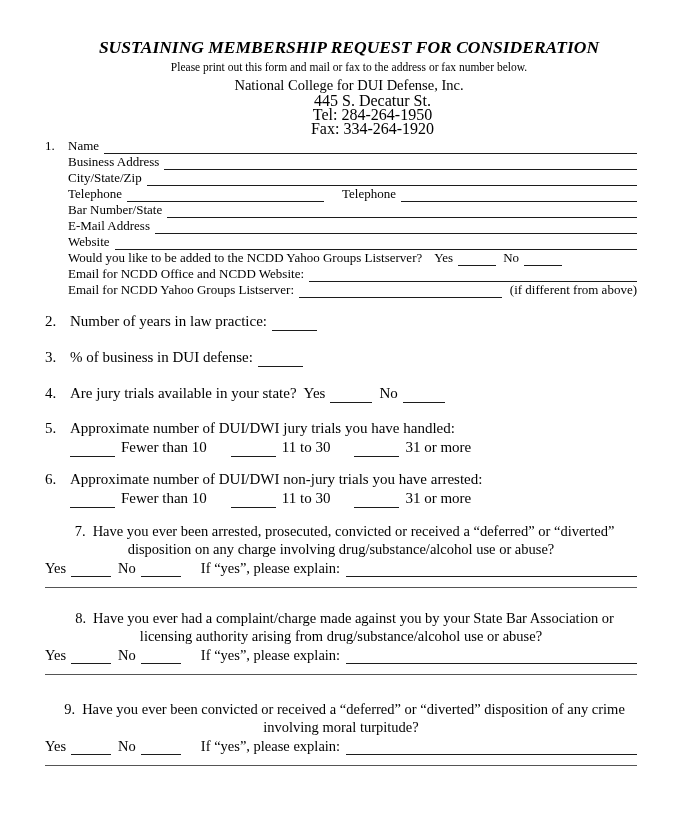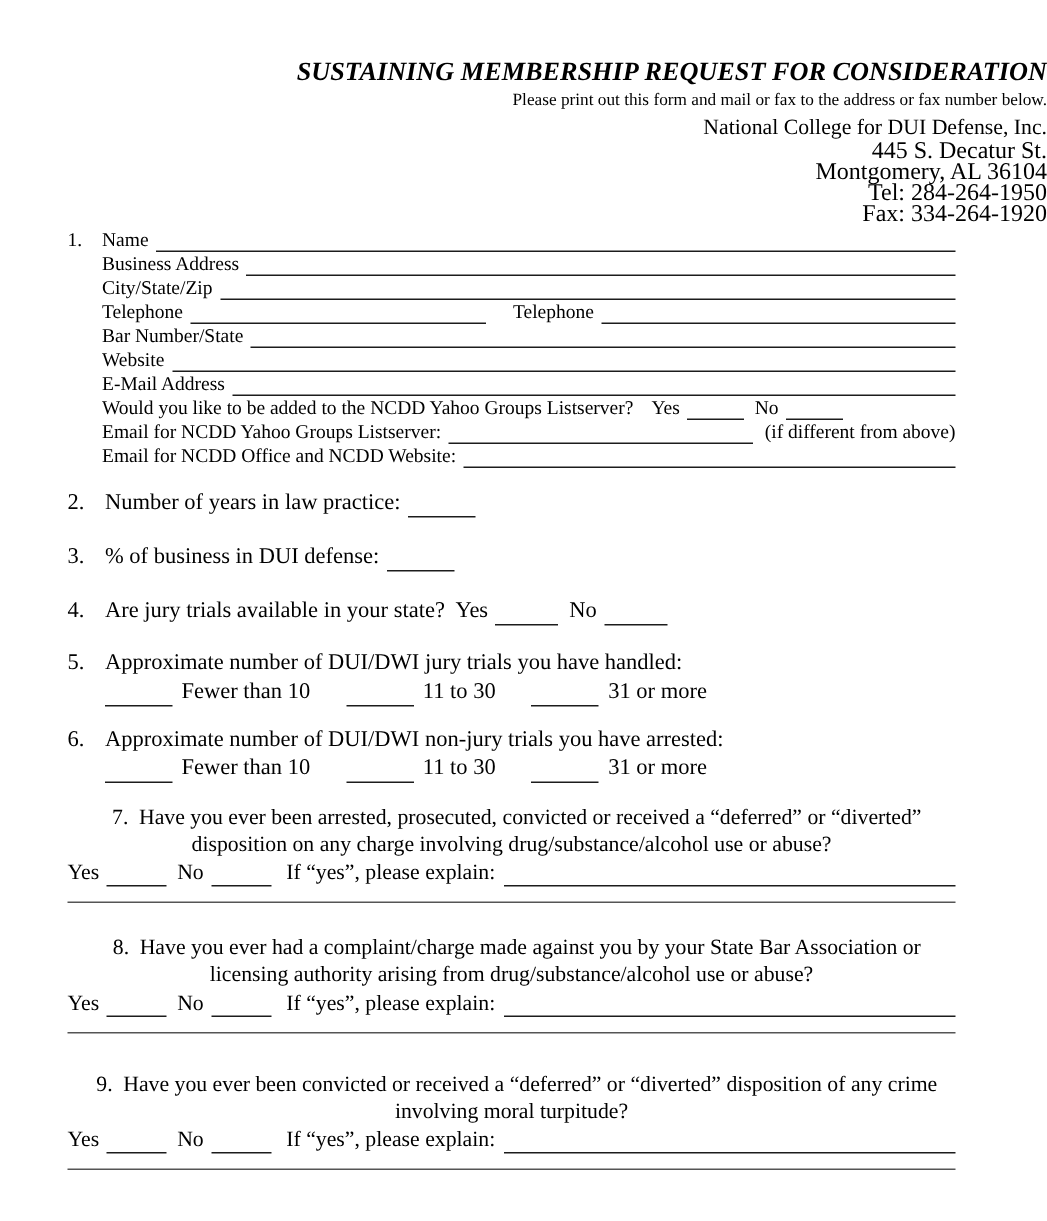--- a/index.html
+++ b/index.html
@@ -1,33 +1,33 @@
 <!DOCTYPE html>
 <html><head>
 <meta charset="utf-8">
 <style>
   html,body{margin:0;padding:0;background:#fff;}
   .page{width:698px;height:814px;background:#fff;color:#000;overflow:hidden;
         font-family:"Liberation Serif", serif;}
-  .hdr{text-align:right;padding-top:36px;}
+  .hdr{text-align:center;padding-top:36px;}
   .hdr-title{font-size:17.5px;font-weight:700;font-style:italic;line-height:22px;}
   .hdr-instr{font-size:11.5px;line-height:14px;margin-top:2px;}
   .hdr-org{font-size:14.5px;line-height:17px;margin-top:3px;}
   .hdr-addr{font-size:16px;line-height:14px;margin-left:47px;}
   .content{margin:0 61px 0 45px;}
   .sec1{margin-top:2px;font-size:13px;}
   .row{display:flex;align-items:flex-end;}
   .sec1 .row{height:16px;}
   .numcol{flex:0 0 23px;}
   .ind{padding-left:23px;align-items:center;}
   .bl{border-bottom:1px solid #1c1c1c;align-self:flex-end;height:2px;flex:0 0 auto;}
   .fill{flex:1 1 auto;margin-left:5px;}
   .w38{width:38px;}.w40{width:40px;}.w42{width:42px;}.w45{width:45px;}.w197{width:197px;}
   .ml5{margin-left:5px;}.ml6{margin-left:6px;}.ml7{margin-left:7px;}
-  .ml10{margin-left:10px;}.ml12{margin-left:12px;}.ml18{margin-left:18px;}.ml24{margin-left:24px;}
+  .ml10{margin-left:20px;}.ml12{margin-left:12px;}.ml18{margin-left:18px;}.ml24{margin-left:24px;}
   .note{margin-left:8px;white-space:nowrap;}
   .q{font-size:15px;line-height:19px;}
   .qrow{display:flex;align-items:flex-end;}
   .qnum{flex:0 0 25px;}
   .qnum-in{display:inline-block;width:25px;}
   .mt-q2{margin-top:14px;}.mt-q3{margin-top:17px;}.mt-q4{margin-top:17px;}
   .mt-q5{margin-top:16px;}.mt-q6{margin-top:13px;}
   .mt-q7{margin-top:14px;}.mt-q8{margin-top:21px;}.mt-q9{margin-top:25px;}
   .optrow{display:flex;align-items:center;padding-left:25px;height:19px;}
   .q789{font-size:14.5px;line-height:18px;}
@@ -39,21 +39,20 @@
 </head>
 <body>
 
 <div class="page">
 
   <div class="hdr">
     <div class="hdr-title">SUSTAINING MEMBERSHIP REQUEST FOR CONSIDERATION</div>
     <div class="hdr-instr">Please print out this form and mail or fax to the address or fax number below.</div>
     <div class="hdr-org">National College for DUI Defense, Inc.</div>
     <div class="hdr-addr">445 S. Decatur St.</div>
-    <div class="hdr-addr">Montgomery, AL 36104</div>
     <div class="hdr-addr">Tel: 284-264-1950</div>
     <div class="hdr-addr">Fax: 334-264-1920</div>
   </div>
 
   <div class="content">
 
     <div class="sec1">
       <div class="row">
         <span class="numcol">1.</span>
         <span class="lbl">Name</span>
@@ -71,42 +70,42 @@
         <span class="lbl">Telephone</span>
         <span class="bl w197 ml5"></span>
         <span class="lbl ml18">Telephone</span>
         <span class="bl fill"></span>
       </div>
       <div class="row ind">
         <span class="lbl">Bar Number/State</span>
         <span class="bl fill"></span>
       </div>
       <div class="row ind">
+        <span class="lbl">E-Mail Address</span>
+        <span class="bl fill"></span>
+      </div>
+      <div class="row ind">
         <span class="lbl">Website</span>
-        <span class="bl fill"></span>
-      </div>
-      <div class="row ind">
-        <span class="lbl">E-Mail Address</span>
         <span class="bl fill"></span>
       </div>
       <div class="row ind">
         <span class="lbl">Would you like to be added to the NCDD Yahoo Groups Listserver?</span>
         <span class="lbl ml12">Yes</span>
         <span class="bl w38 ml5"></span>
         <span class="lbl ml7">No</span>
         <span class="bl w38 ml5"></span>
       </div>
       <div class="row ind">
+        <span class="lbl">Email for NCDD Office and NCDD Website:</span>
+        <span class="bl fill"></span>
+      </div>
+      <div class="row ind">
         <span class="lbl">Email for NCDD Yahoo Groups Listserver:</span>
         <span class="bl fill"></span>
         <span class="note">(if different from above)</span>
-      </div>
-      <div class="row ind">
-        <span class="lbl">Email for NCDD Office and NCDD Website:</span>
-        <span class="bl fill"></span>
       </div>
     </div>
 
     <div class="q qrow mt-q2">
       <span class="qnum">2.</span>
       <span class="lbl">Number of years in law practice:</span>
       <span class="bl w45 ml5"></span>
     </div>
 
     <div class="q qrow mt-q3">

